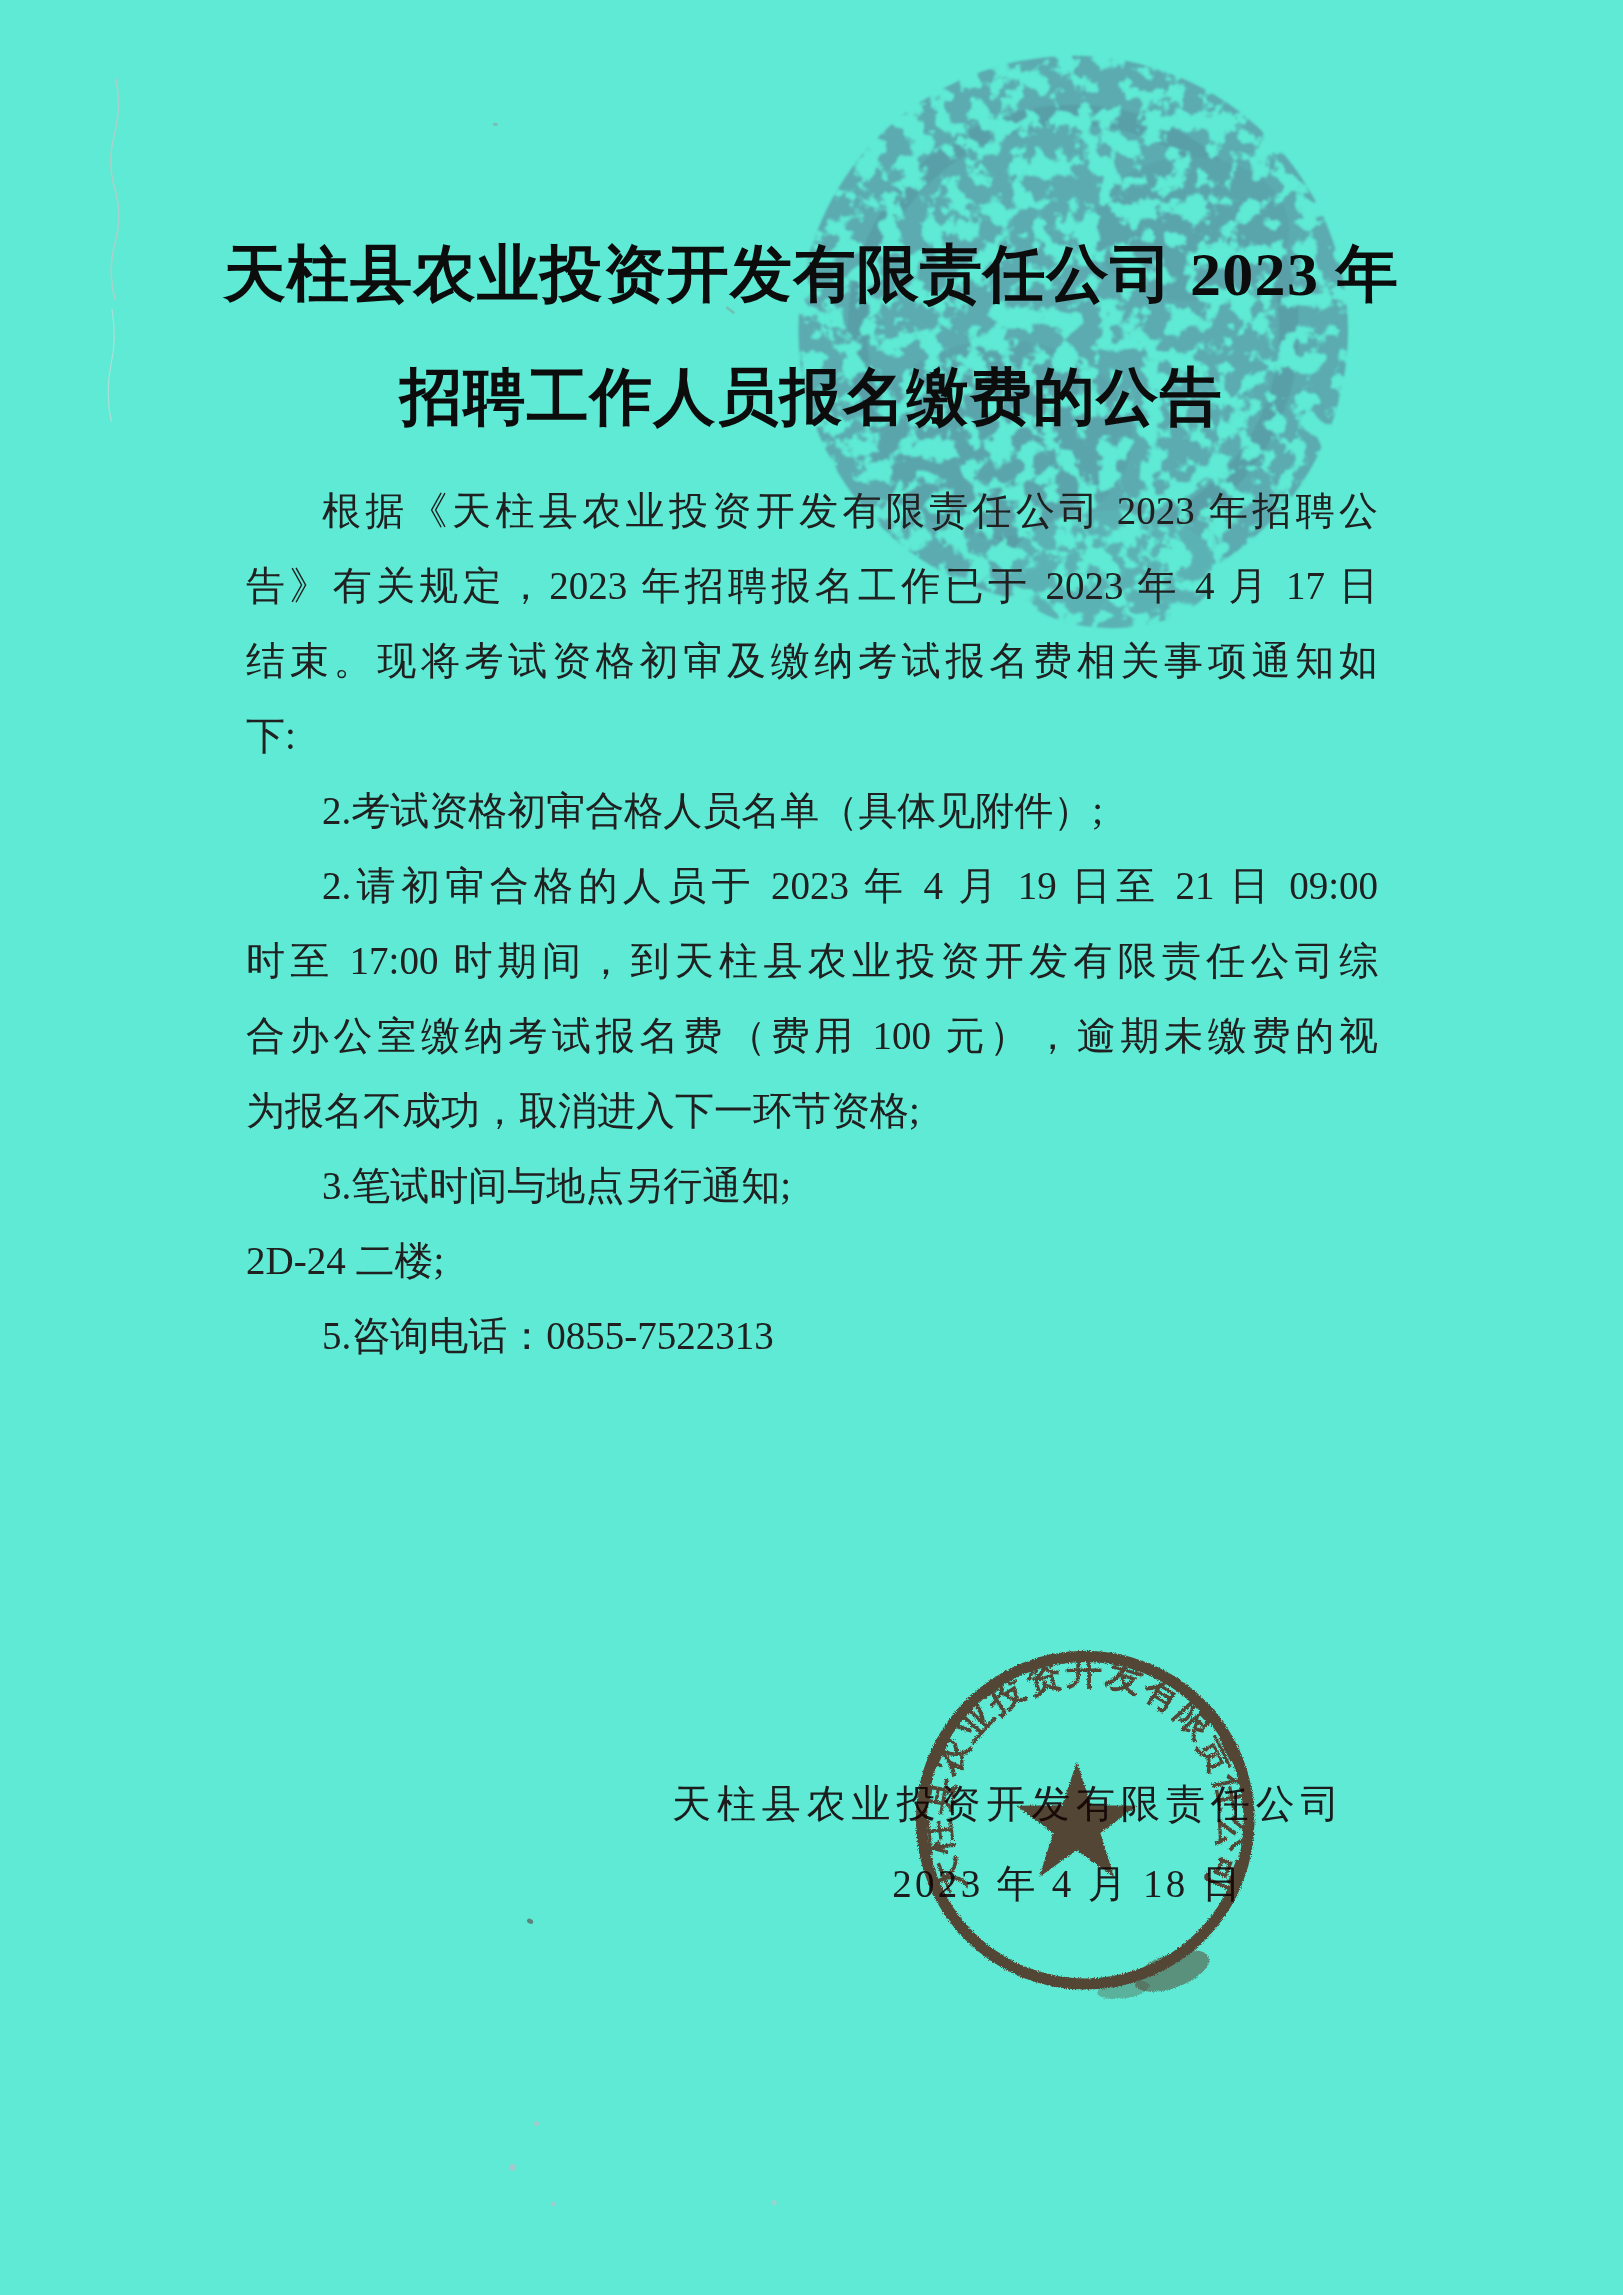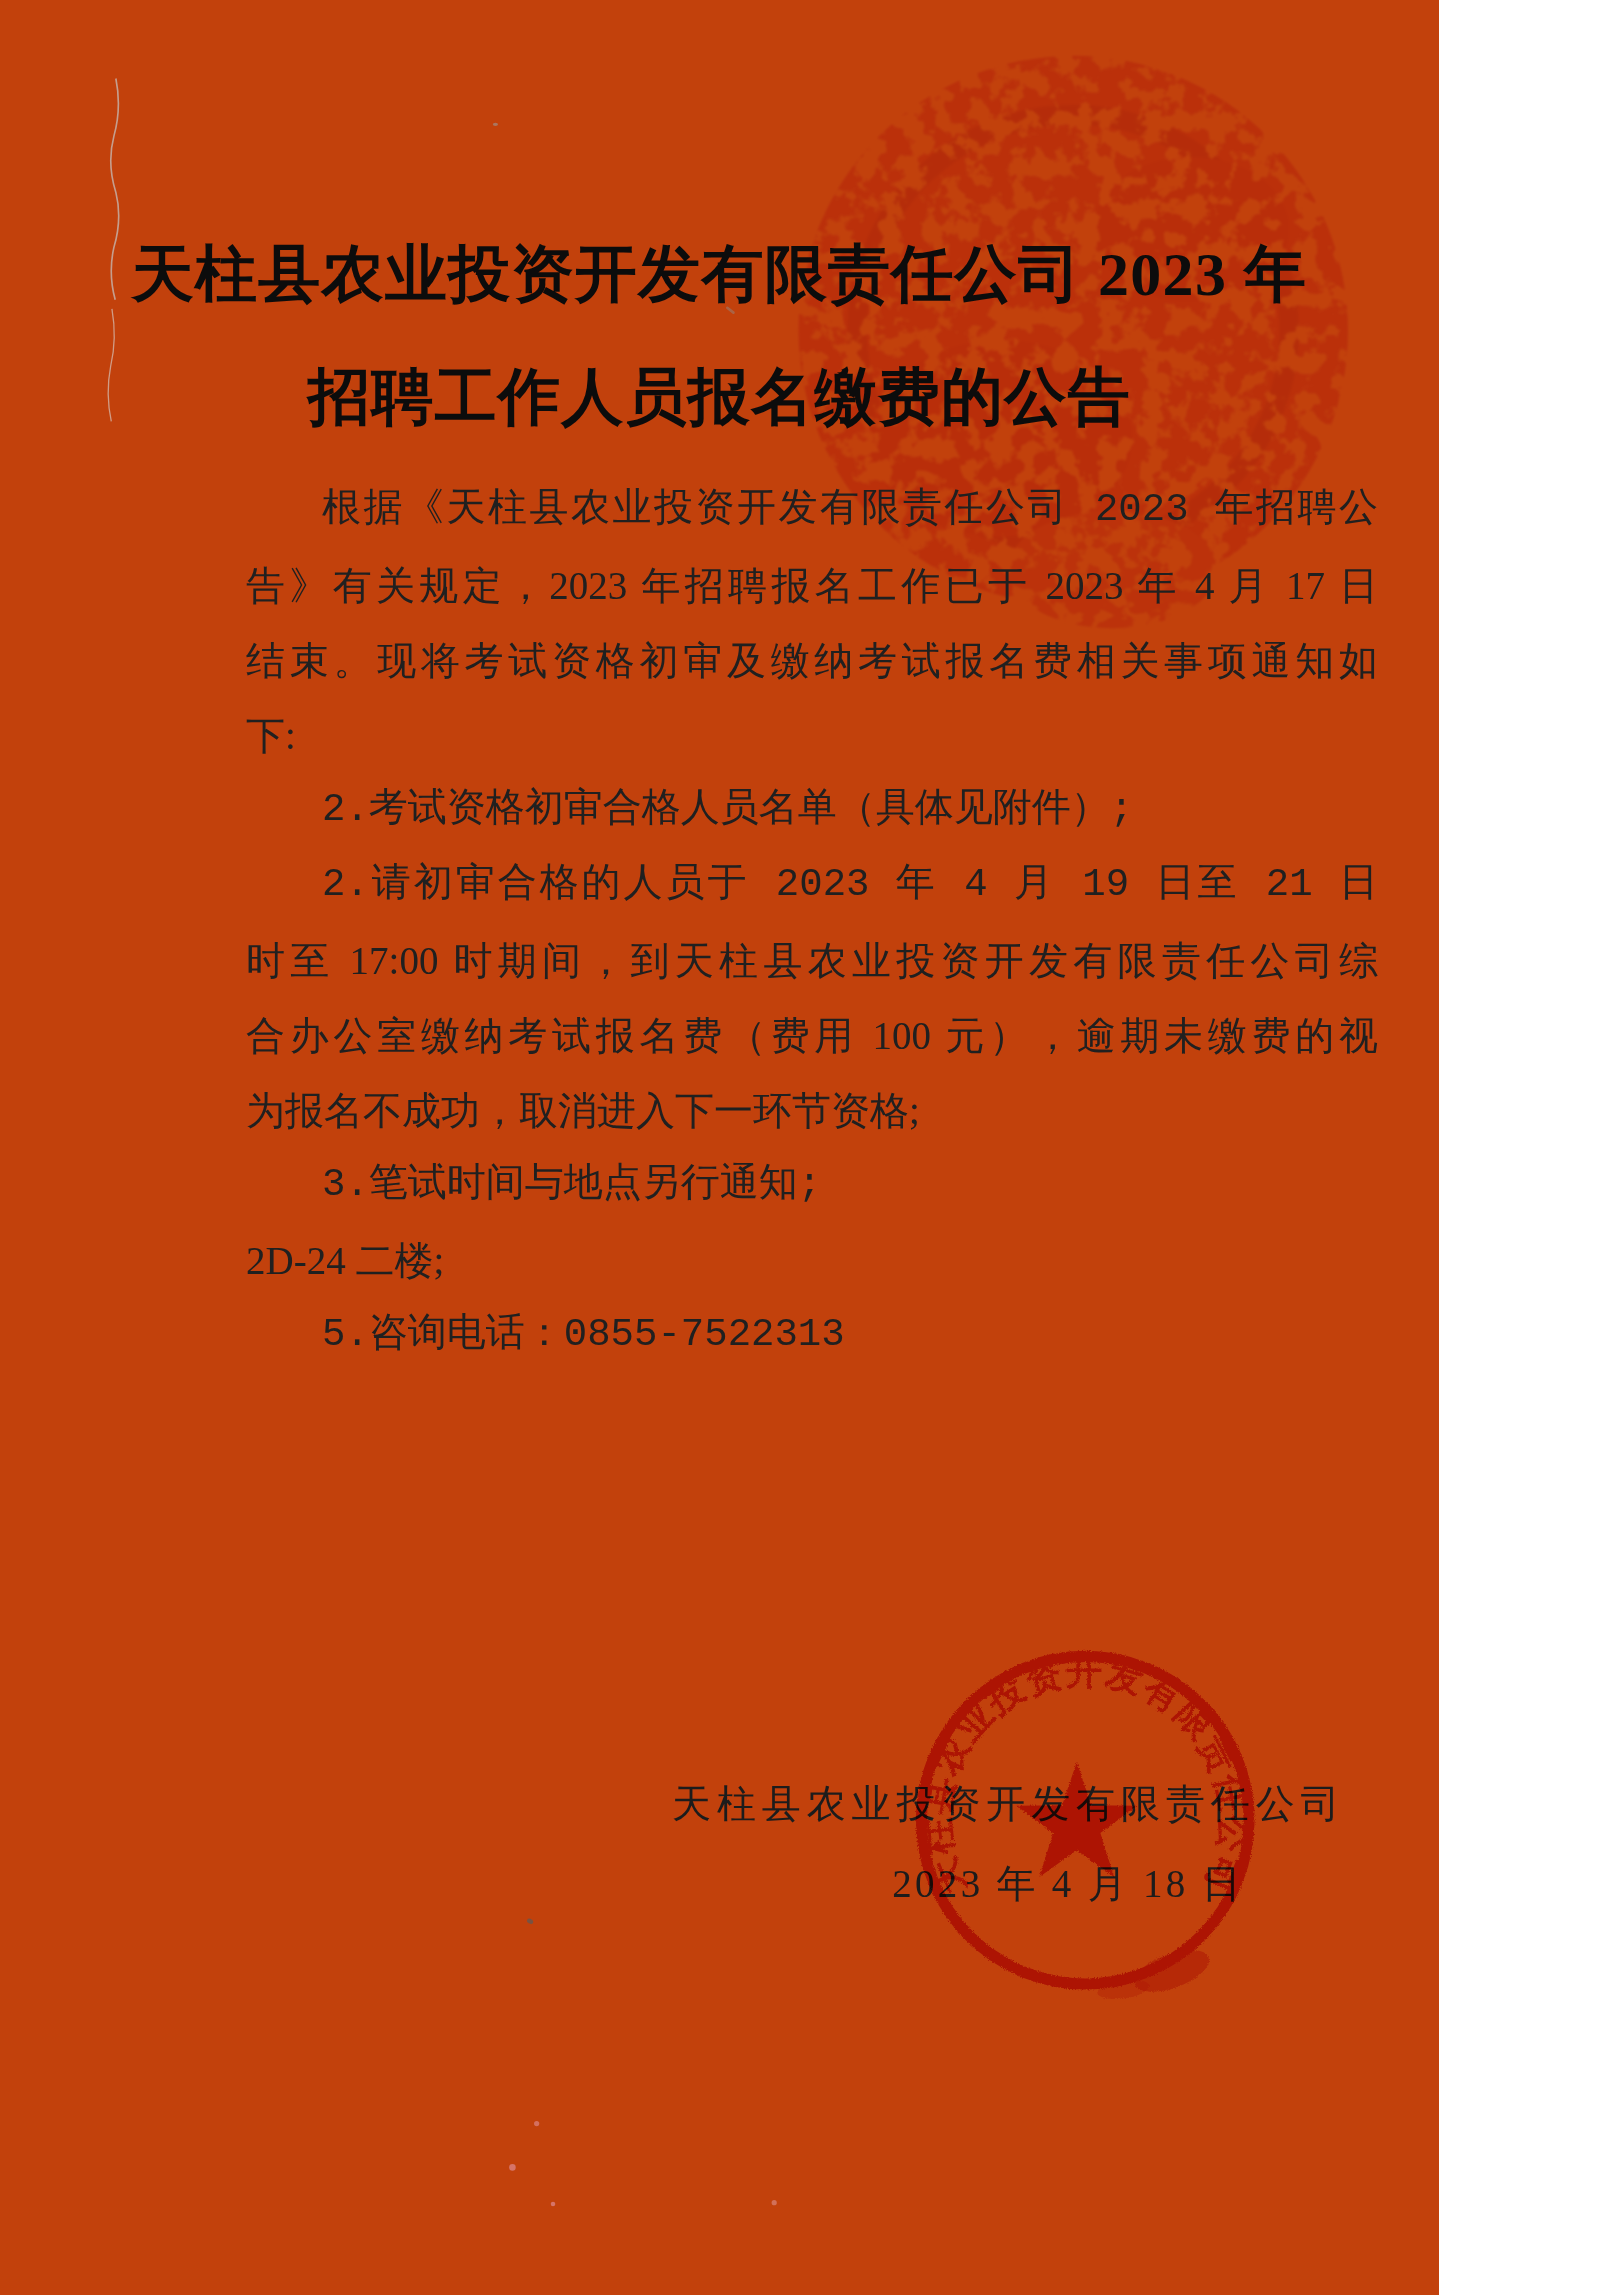--- a/index.html
+++ b/index.html
@@ -1,19 +1,19 @@
 <!DOCTYPE html>
 <html style="font-size:10.5px"><head>
 <meta charset="utf-8">
 <style>
   html,body{margin:0;padding:0;background:#ffffff;}
   .page{
     position:relative;
-    width:1439px;height:2295px;
-    background:#c2410c;
+    width:1623px;height:2295px;
+    background:#5eead4;
     overflow:hidden;
     font-family:"Liberation Serif","DejaVu Serif",serif;
     color:#1e1e1e;
   }
   .artifacts{position:absolute;left:0;top:0;z-index:1;pointer-events:none;}
   .ghost-stamp{
     position:absolute;left:772px;top:46px;width:609px;height:628px;
     z-index:2;mix-blend-mode:multiply;opacity:.55;pointer-events:none;
   }
   .title-line{
@@ -21,21 +21,21 @@
     text-align:center;font-weight:bold;font-size:62px;line-height:85px;
     color:#0c0c0c;z-index:3;letter-spacing:1.3px;white-space:nowrap;
   }
   #title1{top:232px;}
   #title2{top:355px;}
   .body-text{
     position:absolute;left:246px;top:473px;width:1132px;
     font-size:39px;line-height:75px;z-index:3;color:#202020;
   }
   .line{white-space:nowrap;}
-  .line.ind{text-indent:76px;font-family:Liberation Mono, monospace;}
+  .line.ind{text-indent:76px;}
   .line.fill{
     white-space:normal;
     text-align:justify;text-align-last:justify;
     text-justify:inter-character;
     overflow:hidden;max-height:75px;
   }
   .line.gap{margin-top:90px;}
   .sig-company{
     position:absolute;left:672px;top:1766px;
     font-size:39px;line-height:75px;letter-spacing:5.9px;

